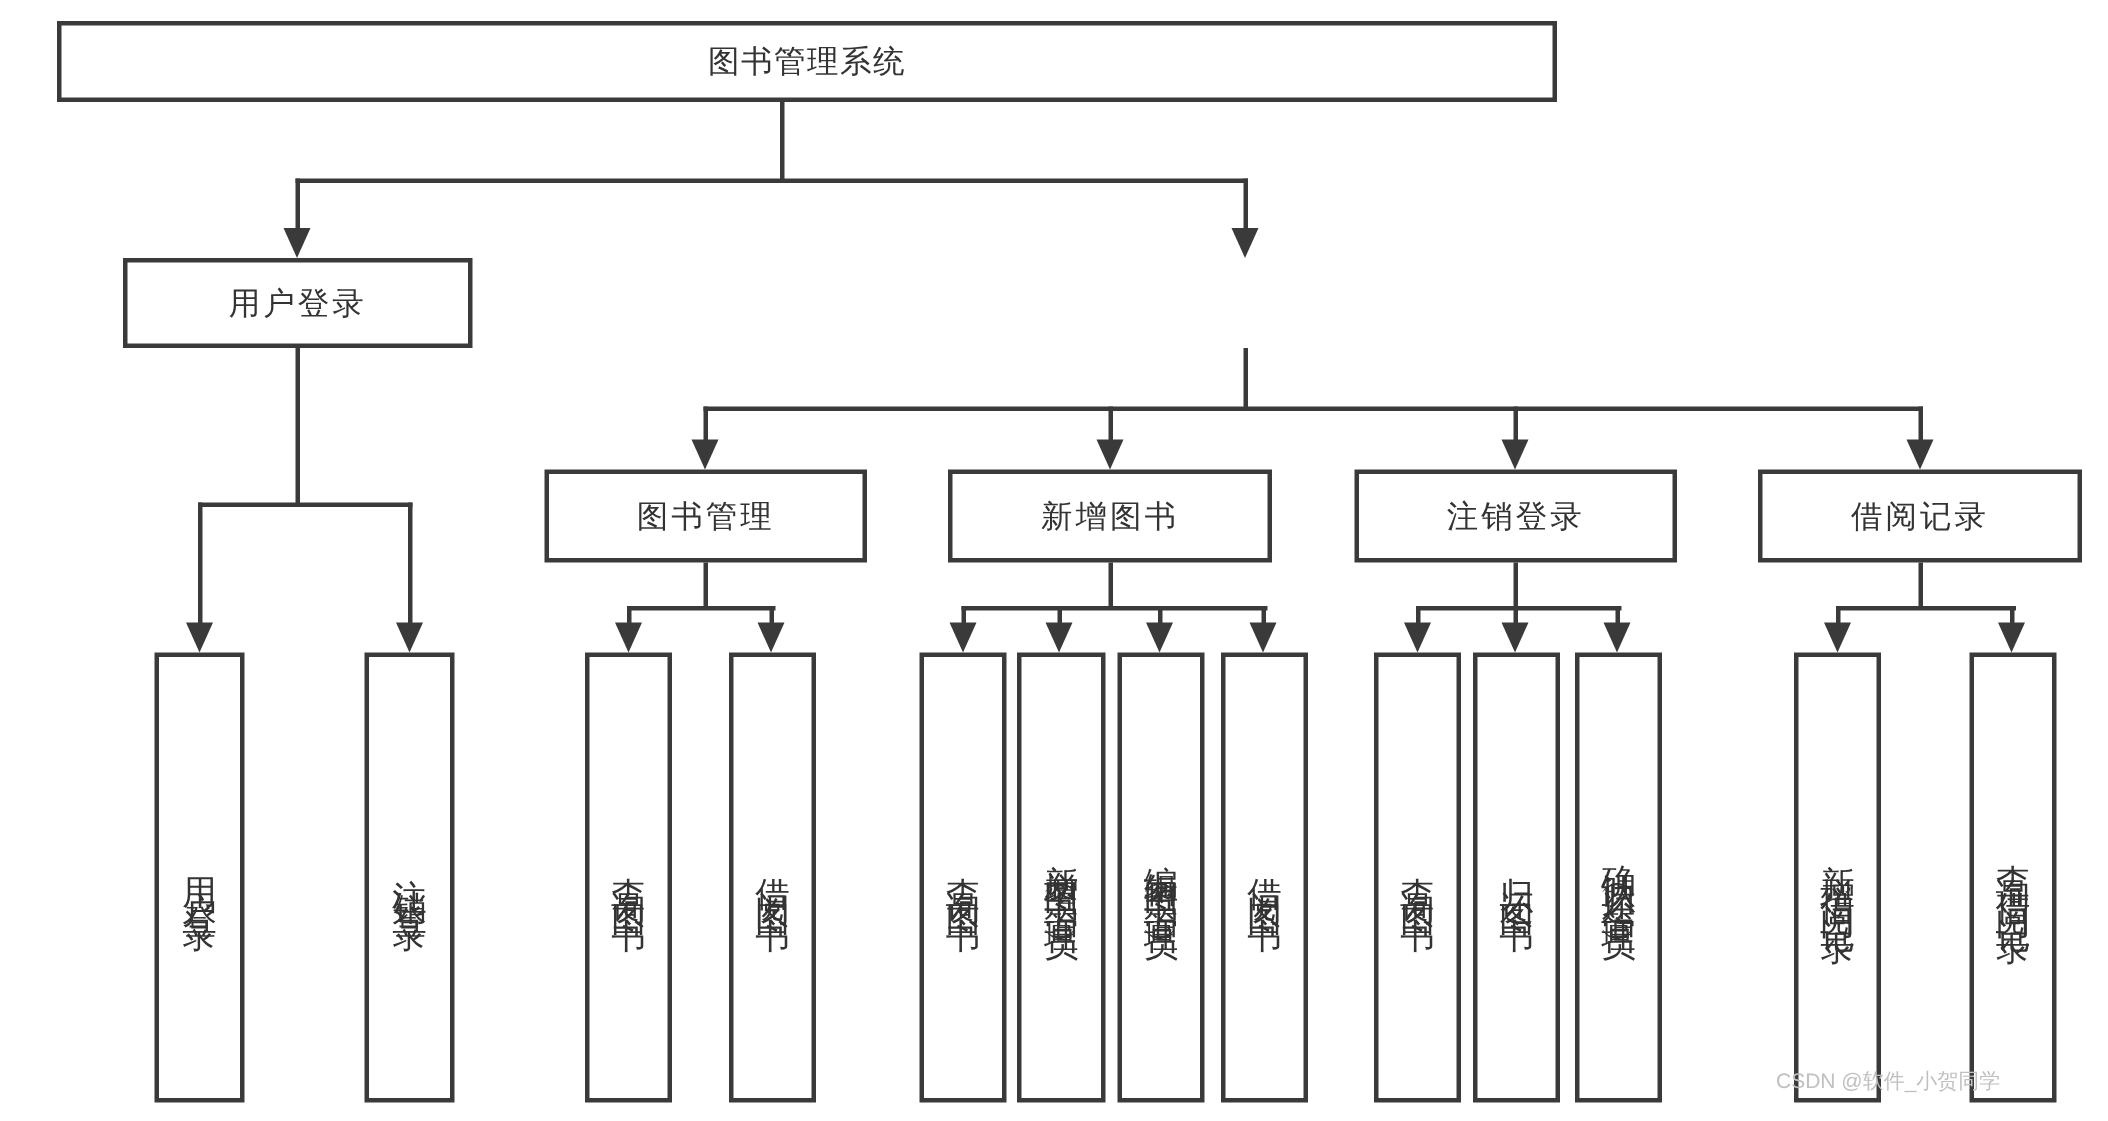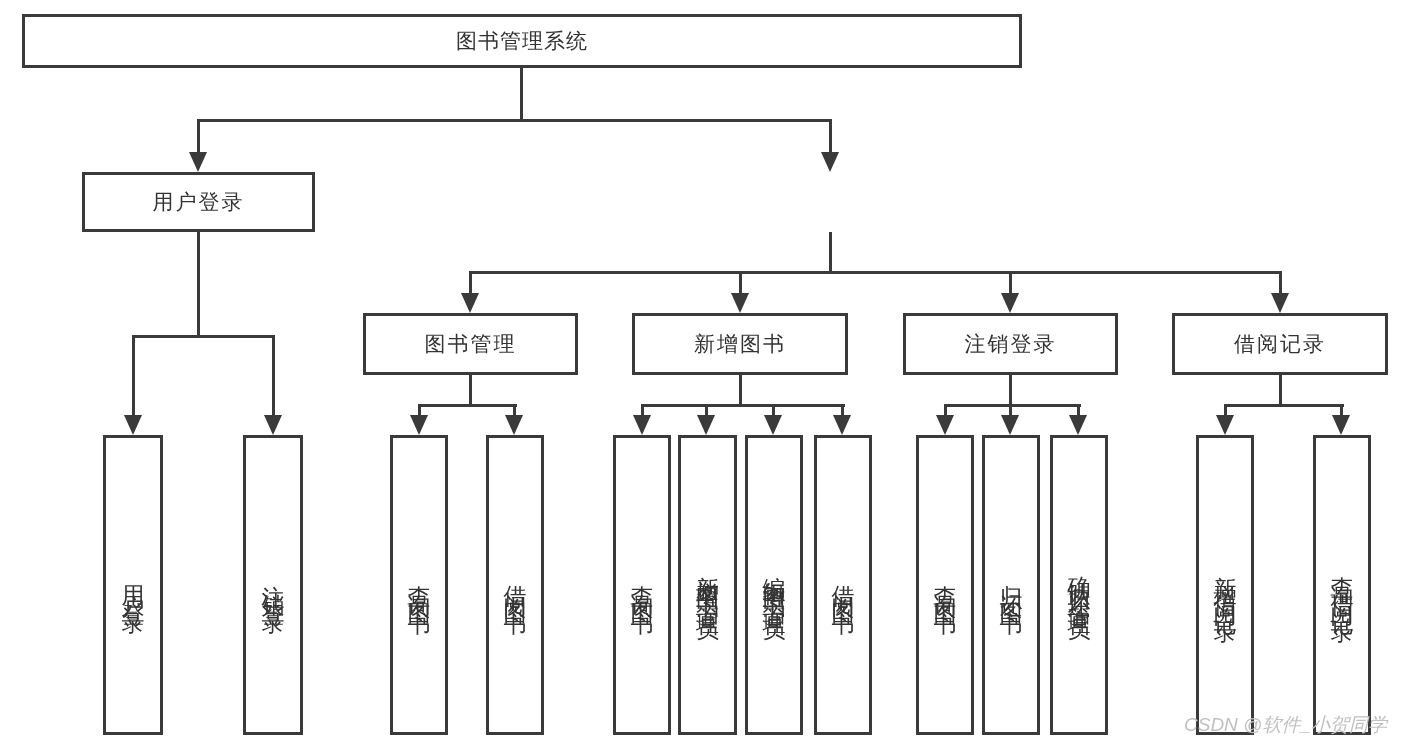--- a/index.html
+++ b/index.html
@@ -20,21 +20,21 @@
   }
   .node {
     position: absolute;
     border: 3px solid var(--line);
     background: #ffffff;
     display: flex;
     align-items: center;
     justify-content: center;
     color: var(--text);
   }
-  .root-node  { font-size: 21px; letter-spacing: 1px; }
+  .root-node  { font-size: 21px; letter-spacing: 1px; margin-left: 16px; }
   .branch-node { font-size: 21px; letter-spacing: 2px; }
   .leaf-node  { font-size: 23px; }
   .leaf-node .vtext {
     writing-mode: vertical-rl;
     text-orientation: mixed;
     letter-spacing: 9px;
     line-height: 1;
     white-space: nowrap;
   }
   .leaf-node .vtext.tight { letter-spacing: 6px; }
@@ -44,25 +44,24 @@
     position: absolute;
     width: 0; height: 0;
     border-left: 9px solid transparent;
     border-right: 9px solid transparent;
     border-top: 20px solid var(--line);
   }
   .watermark {
     position: absolute;
     left: 1184px;
     top: 712px;
-    font-size: 19px;
+    font-size: 14px;
     color: var(--watermark);
     white-space: nowrap;
     z-index: 5;
-    font-style: italic;
   }
 </style>
 </head>
 <body>
 
 <div class="canvas">
 
   <div class="node root-node" style="left:22px;top:14px;width:1000px;height:54px">
     <span>图书管理系统</span>
   </div>

